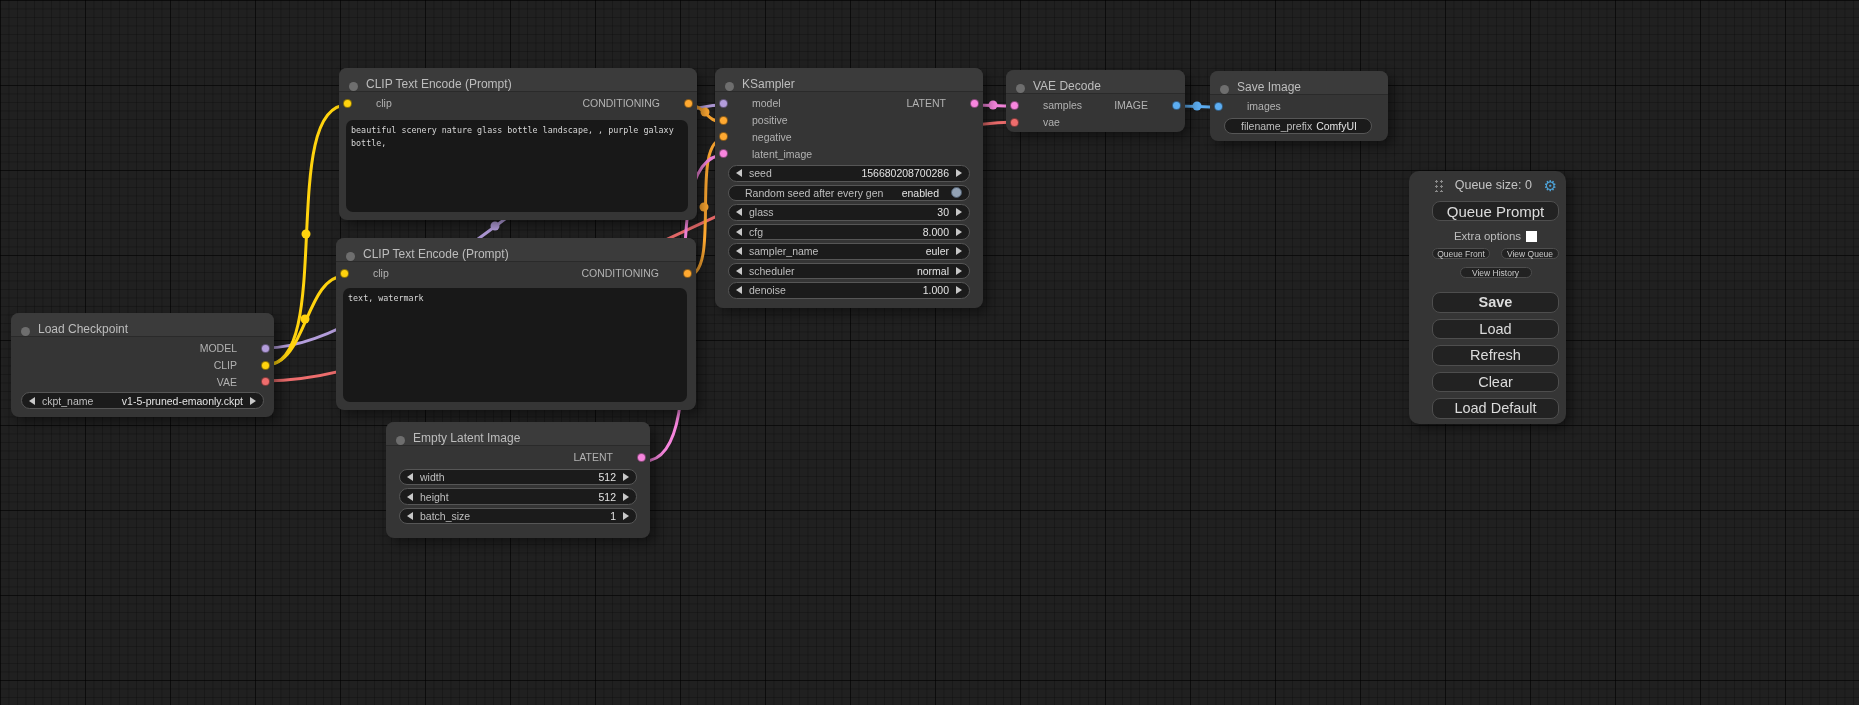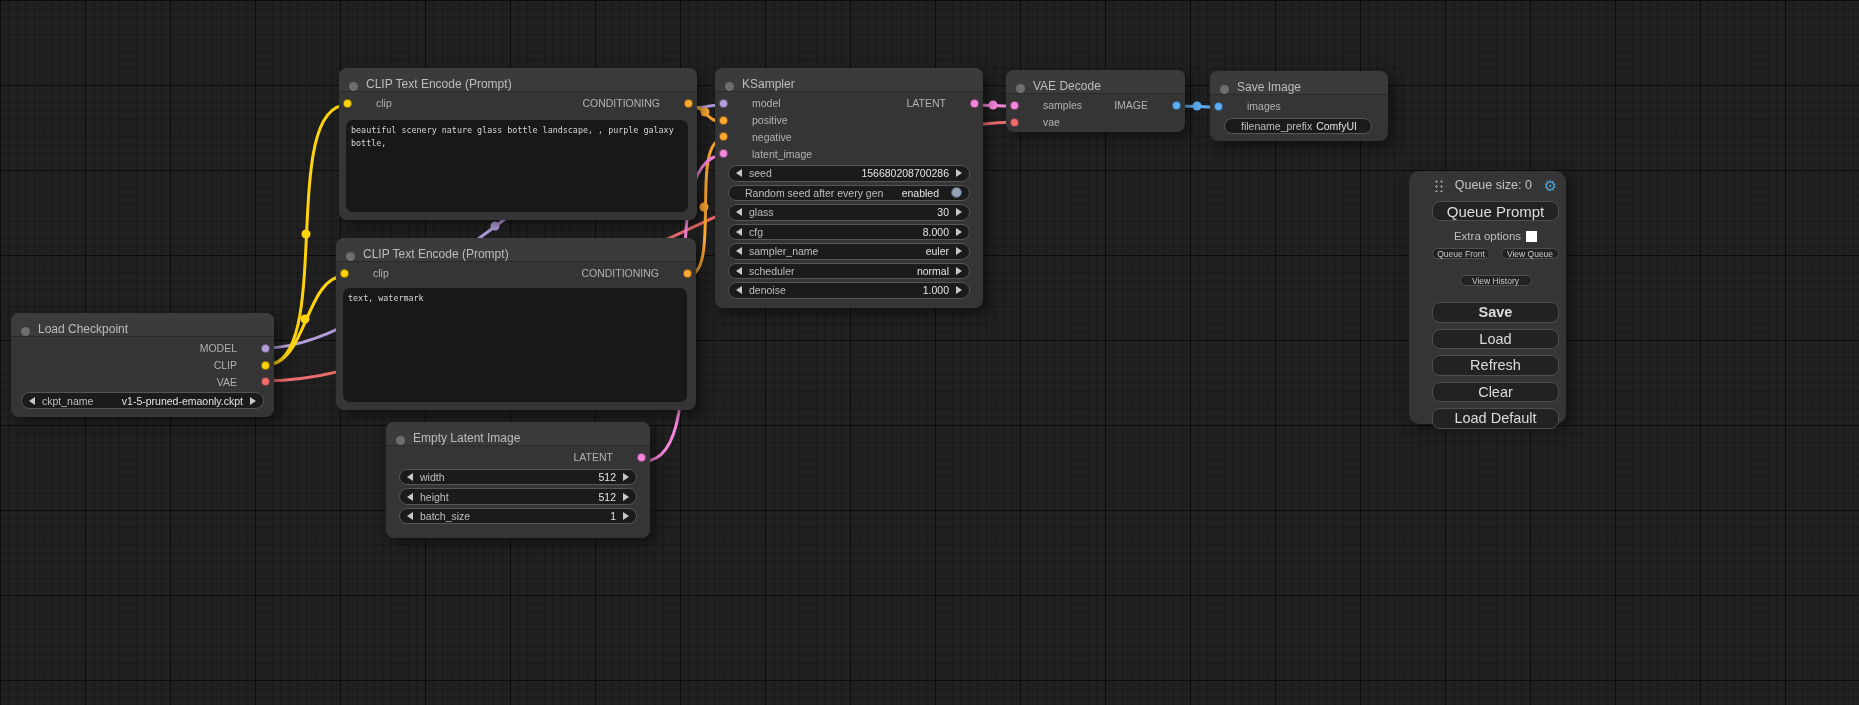--- a/index.html
+++ b/index.html
@@ -77,21 +77,21 @@
   .qsize { flex:1; text-align:center; font-size:12.5px; color:#c3c3c3; }
   .qgear { font-size:15px; line-height:1; flex:0 0 auto; }
   .qbtn {
     display:flex; align-items:center; justify-content:center;
     background:#222; border:1px solid #4e4e4e; border-radius:8px;
     color:#dcdcdc; cursor:default;
   }
   .qprompt { margin:2px 7px 0; height:20px; font-size:15px; }
   .qextra { height:14px; margin-top:8px; display:flex; align-items:center; justify-content:center; gap:5px; font-size:11.5px; color:#bdbdbd; }
   .qcheck { width:11px; height:11px; background:#fff; flex:0 0 auto; }
-  .qpills { display:flex; gap:11px; margin:5px 7px 16px; }
+  .qpills { display:flex; gap:11px; margin:5px 7px 8px; }
   .qpill { flex:1; height:11px; font-size:8.5px; border-radius:6px; color:#c9c9c9; }
   .qpills.center { justify-content:center; }
   .qpills.center .qpill { flex:0 0 72px; }
   .qbig { margin:6px 7px 0; height:20.5px; font-size:14.5px; }
   .qbig.first { margin-top:14px;font-weight:bold; }
 </style>
 </head>
 <body>
 
 <div id="canvas">

